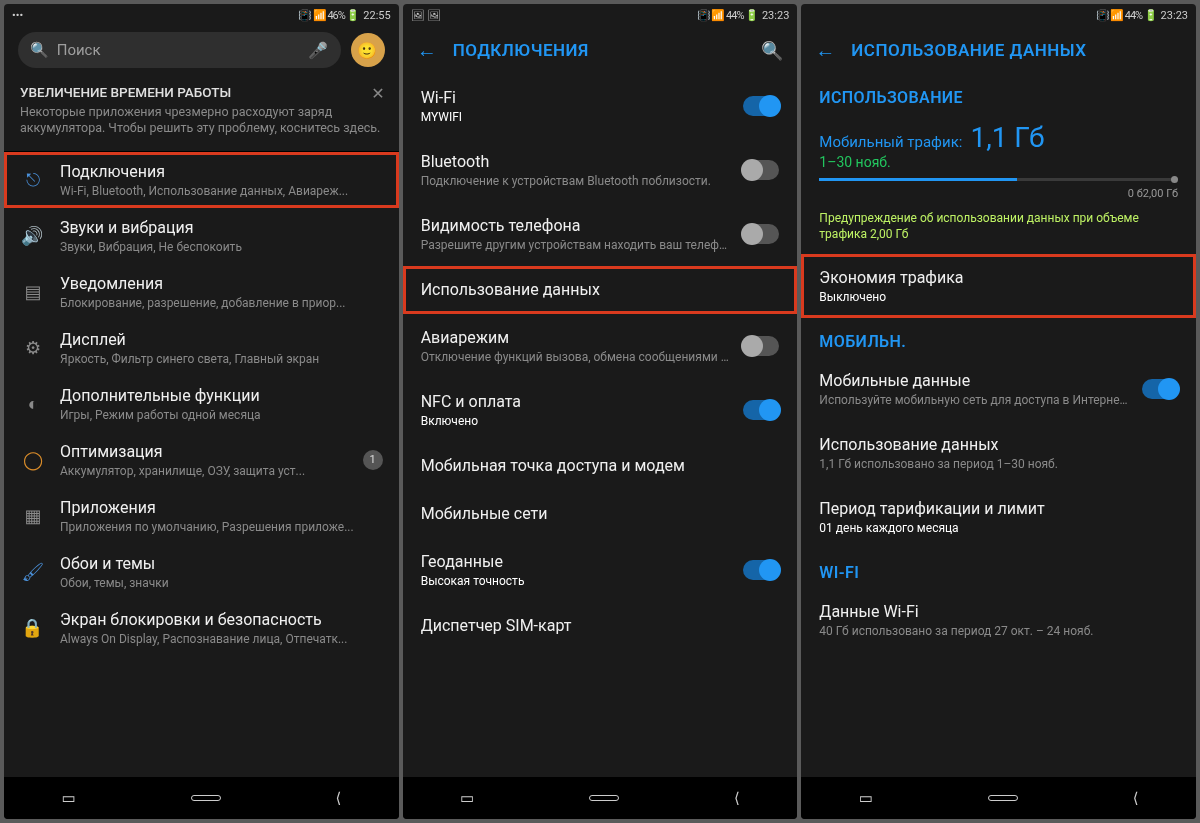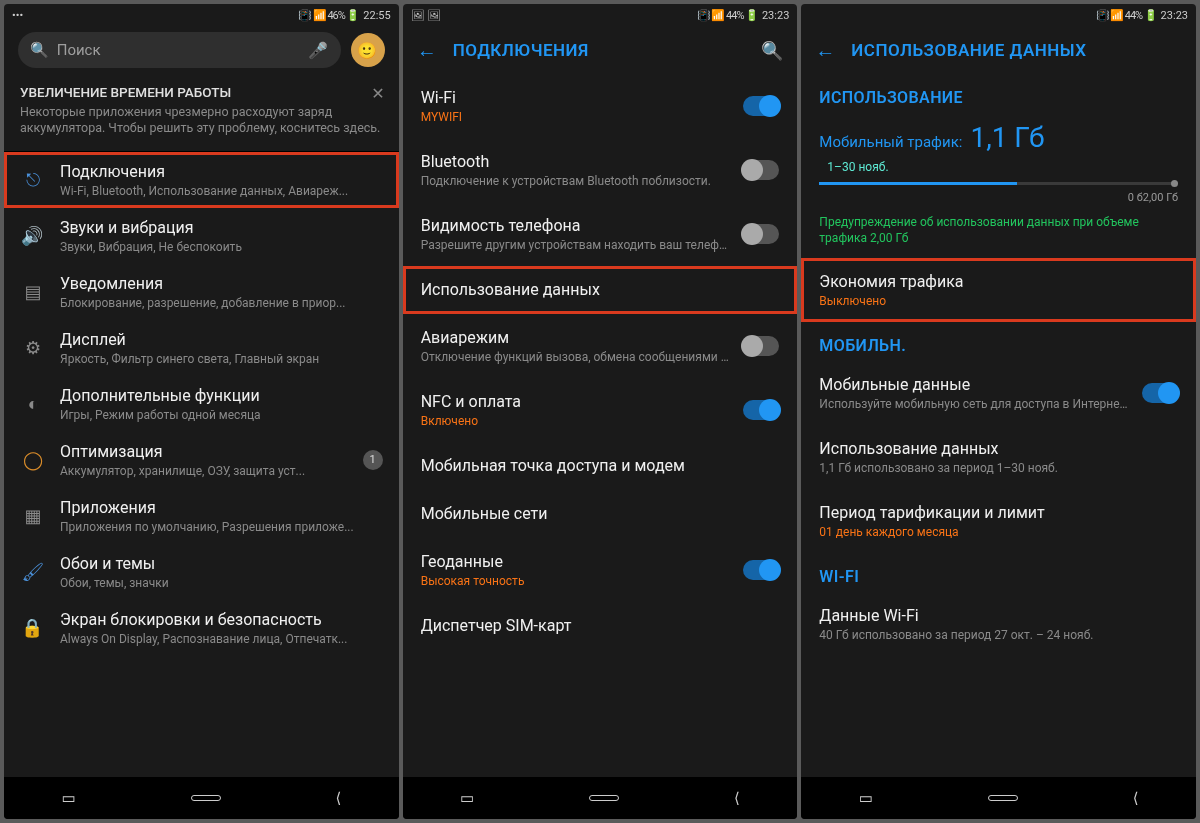--- a/index.html
+++ b/index.html
@@ -80,21 +80,21 @@
     width: 26px; height:26px;
     display:flex;align-items:center;justify-content:center;
     color:#4a90d9;
     font-size:18px;
     flex-shrink:0;
   }
   .item .icon.grey { color:#8a8a8a;}
   .item .text { flex:1; min-width:0;}
   .item .label { font-size: 16px; color:#f0f0f0; line-height:1.25;}
   .item .sub { font-size: 12px; color:#8a8a8a; white-space:nowrap; overflow:hidden; text-overflow:ellipsis; margin-top:2px;}
-  .item .sub.blue { color:#f97316;}
+  .item .sub.blue { color:#ffffff;}
   .badge {
     width:20px;height:20px;border-radius:50%;
     background:#555;color:#ddd;
     display:flex;align-items:center;justify-content:center;
     font-size:11px;
   }
   .toggle {
     width:36px;height:20px;border-radius:10px;
     position:relative;flex-shrink:0;
   }
@@ -120,29 +120,29 @@
   .section-label{
     color:#2196f3;
     font-size:16px;
     font-weight:600;
     padding: 14px 18px 6px 18px;
     letter-spacing:.4px;
   }
   .item.simple{padding:14px 18px;}
 
   .usage-block{padding:8px 18px 12px 18px;}
-  .usage-line{display:flex;align-items:baseline;gap:8px;color:#2196f3;margin-bottom:6px;}
+  .usage-line{display:flex;align-items:baseline;gap:8px;color:#2196f3;}
   .usage-line .lbl{font-size:15px;}
   .usage-line .val{font-size:28px;}
-  .usage-date{font-size:12px;color:#5eead4;margin-bottom:8px;margin-left:8px;}
+  .usage-date{font-size:14px;color:#22c55e;margin-bottom:8px;}
   .progress{height:3px;background:#3a3a3a;position:relative;border-radius:2px;}
   .progress .fill{position:absolute;left:0;top:0;bottom:0;width:55%;background:#2196f3;}
   .progress .dot{position:absolute;right:0;top:-2px;width:7px;height:7px;border-radius:50%;background:#888;}
   .usage-range{display:flex;justify-content:flex-end;font-size:11px;color:#999;margin-top:6px;}
-  .usage-warn{font-size:12px;color:#22c55e;margin-top:10px;line-height:1.35;}
+  .usage-warn{font-size:12px;color:#bef264;margin-top:10px;line-height:1.35;}
 
   .highlight { box-shadow: inset 0 0 0 3px #d93a1e; }
 
   .navbar{
     height:42px;
     background:#000;
     display:flex;
     justify-content:space-around;
     align-items:center;
     color:#ccc;

